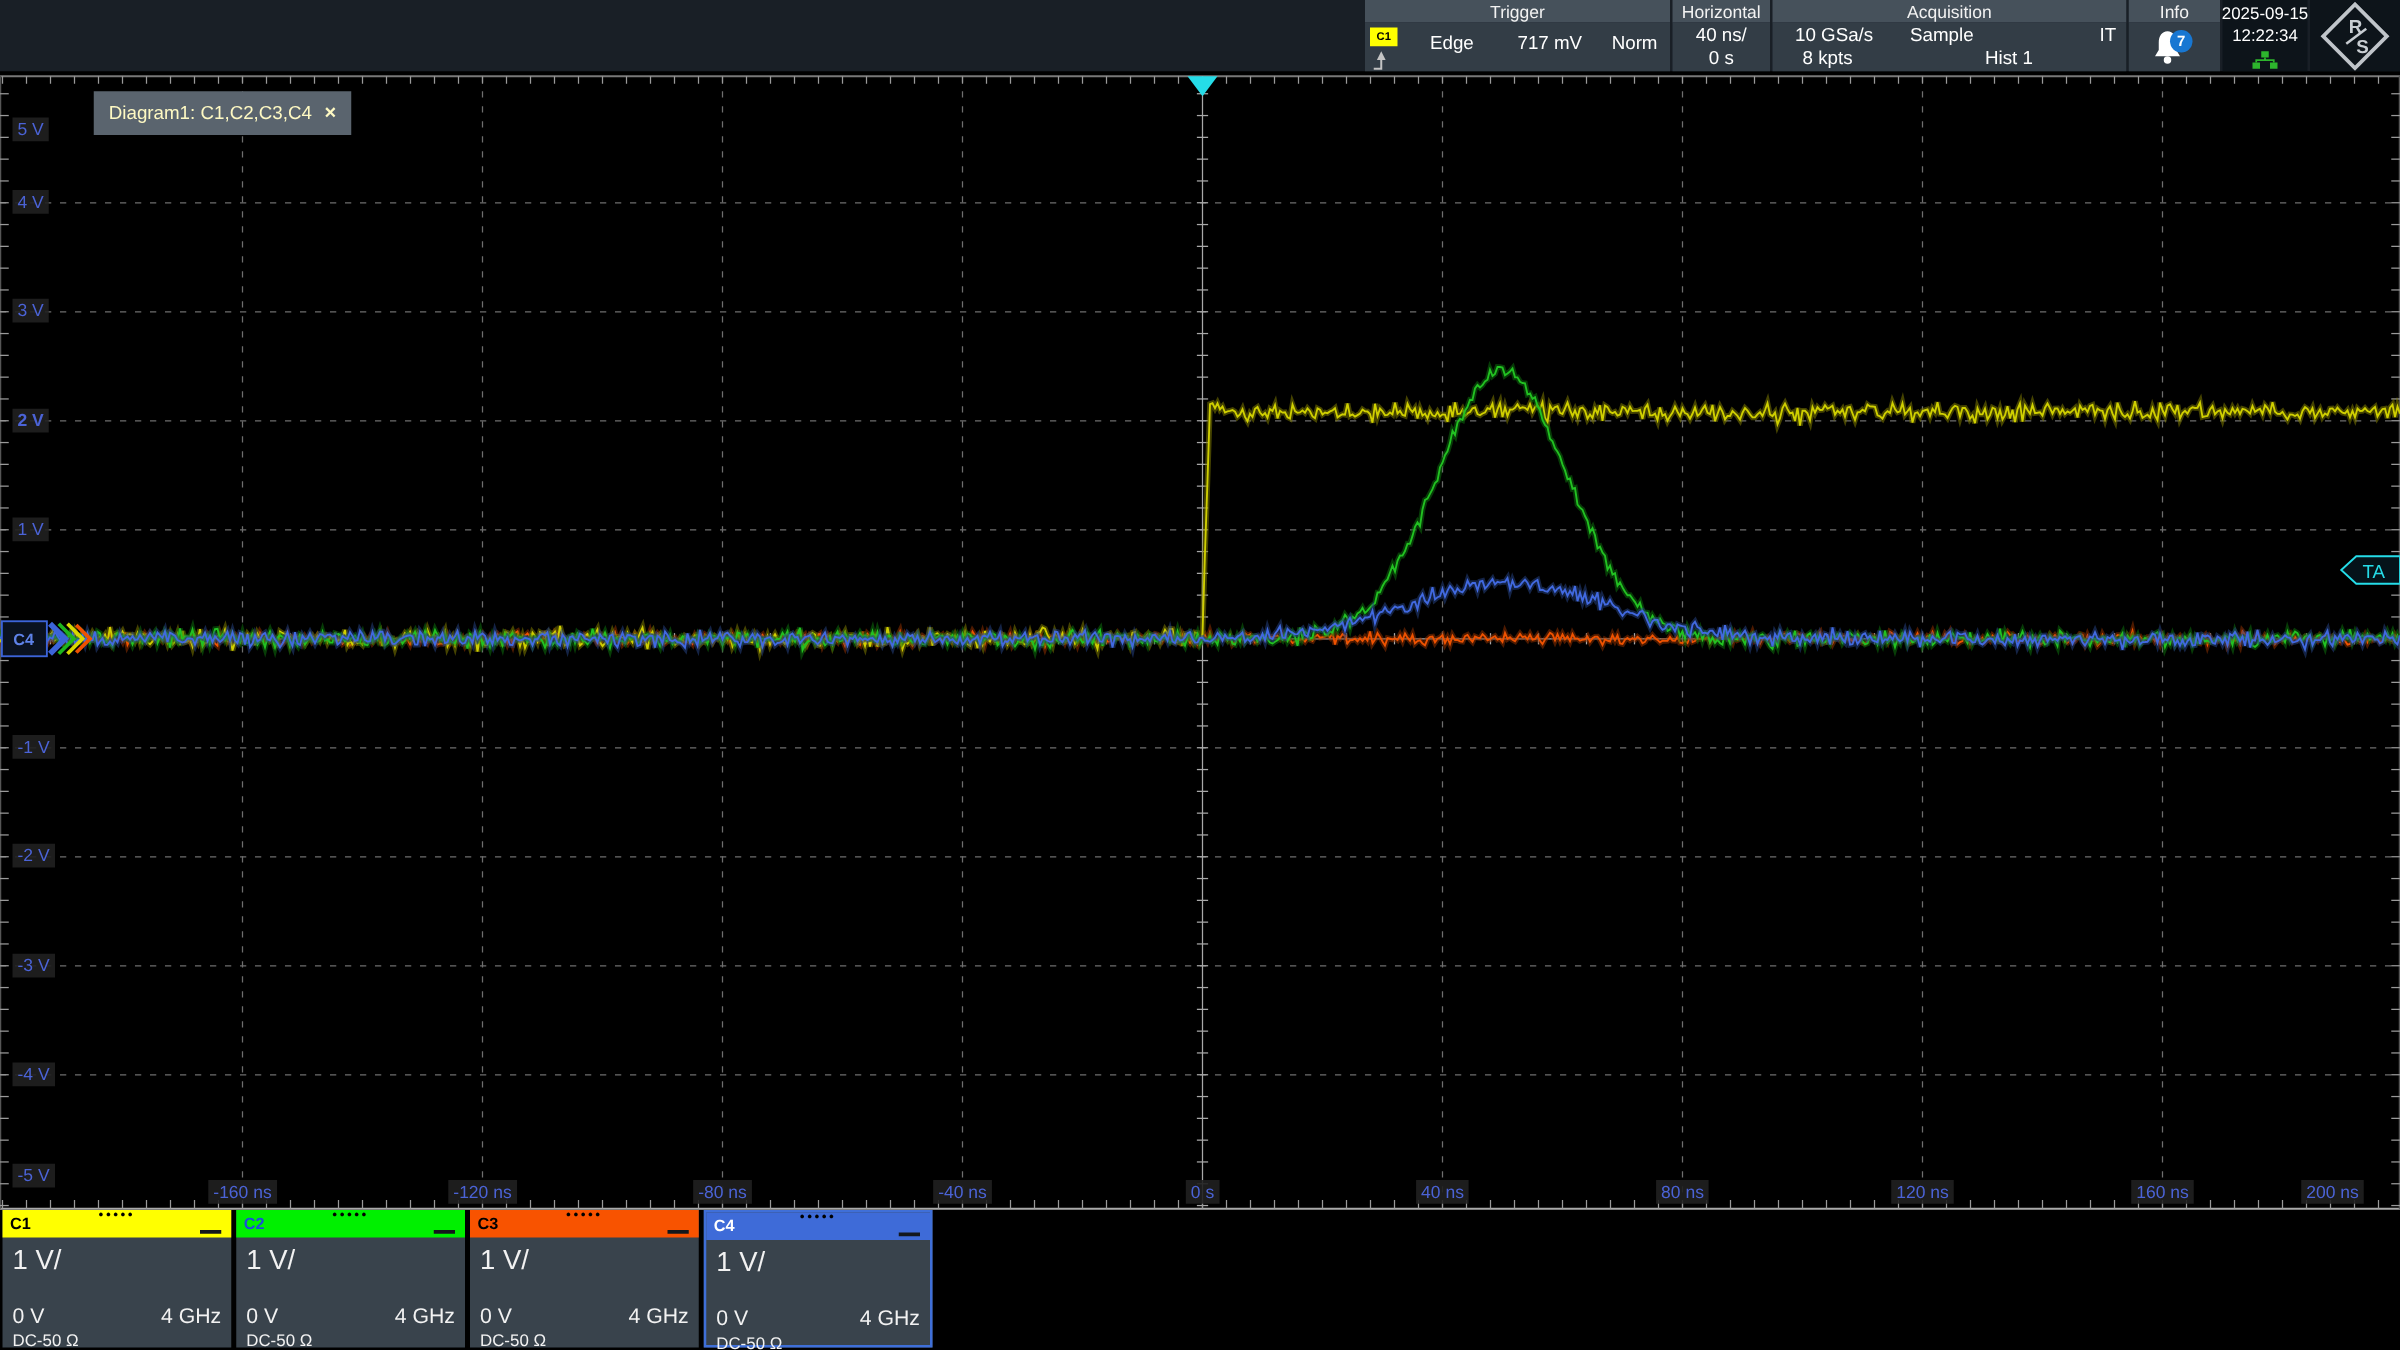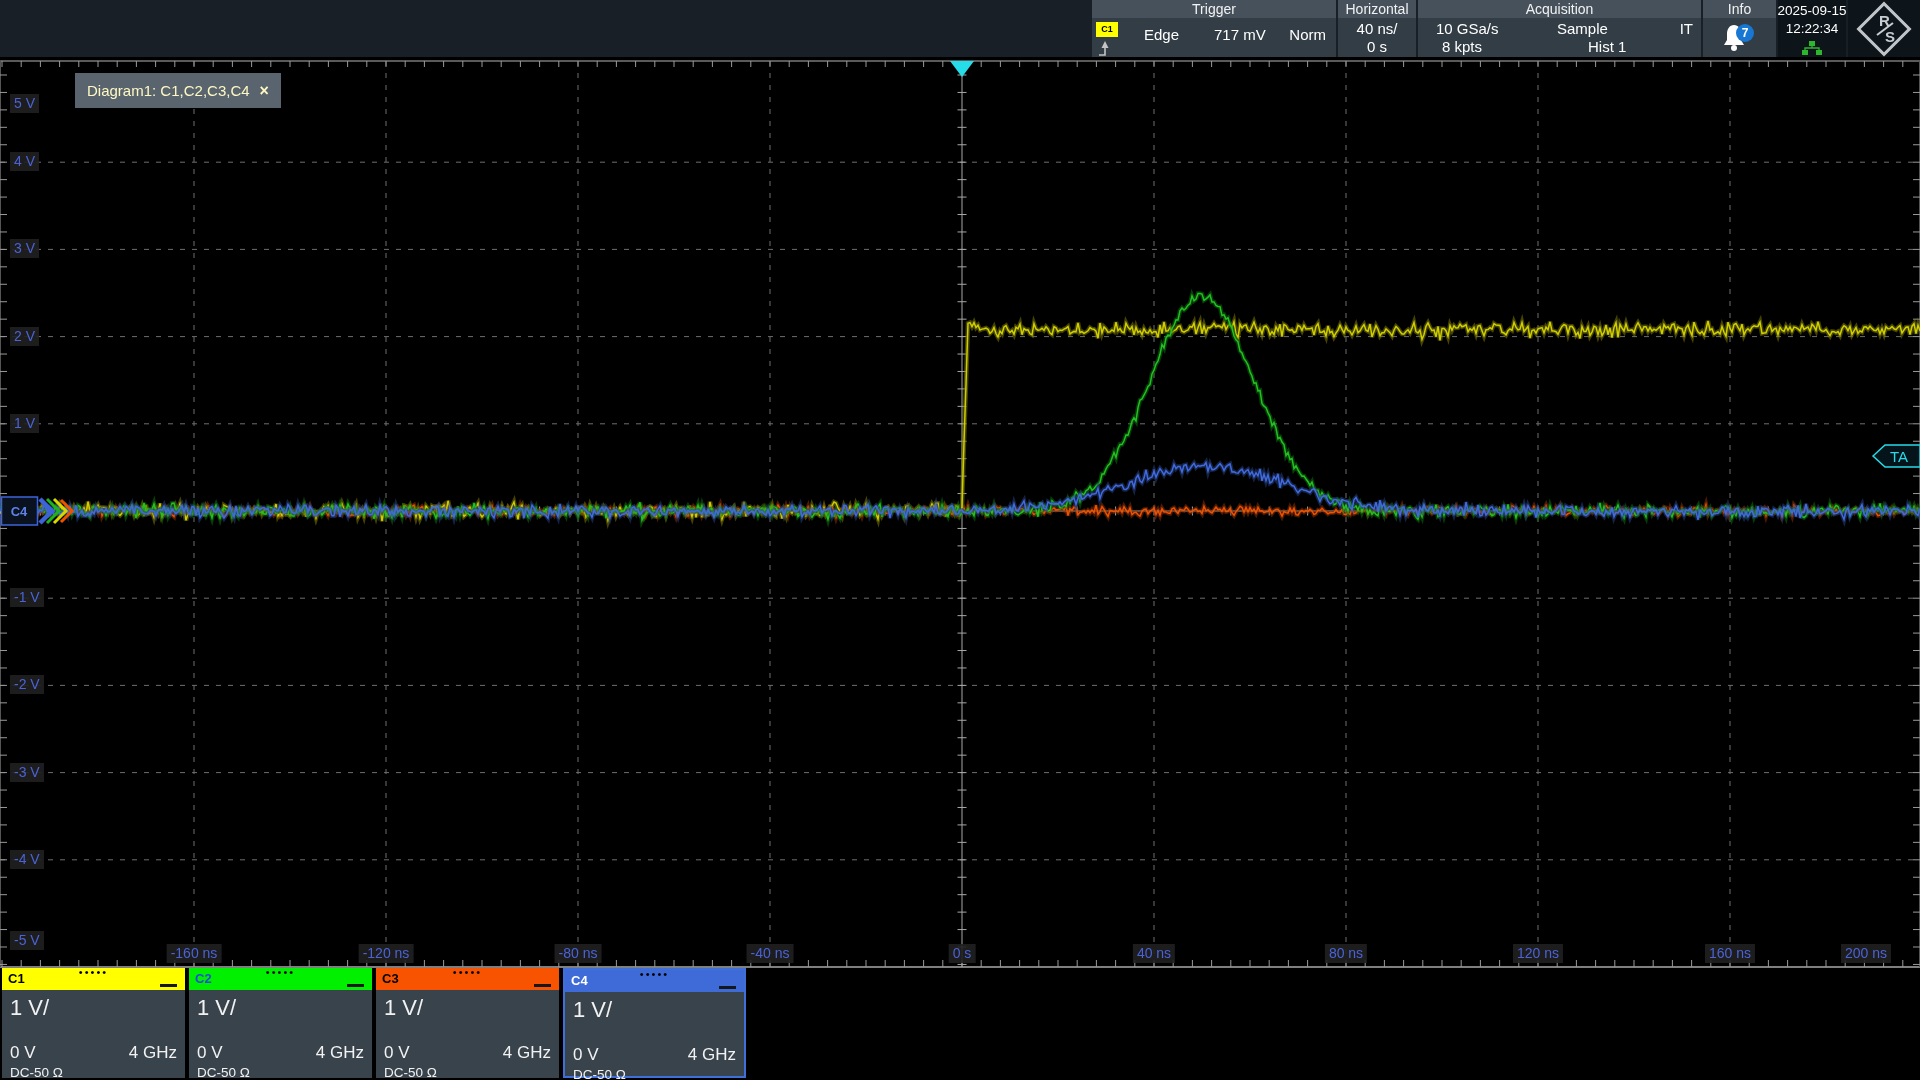--- a/index.html
+++ b/index.html
@@ -68,21 +68,21 @@
       <div class="sec-body">
         <span class="hv" style="left:50%;top:2px;transform:translateX(-50%);">40 ns/</span>
         <span class="hv" style="left:50%;top:20px;transform:translateX(-50%);">0 s</span>
       </div>
     </div>
 
     <div class="sec" style="left:1418px;width:283px;">
       <div class="sec-title">Acquisition</div>
       <div class="sec-body">
         <span class="hv" style="left:18px;top:2px;">10 GSa/s</span>
-        <span class="hv" style="left:110px;top:2px;margin-left:29px;">Sample</span>
+        <span class="hv" style="left:110px;top:2px;">Sample</span>
         <span class="hv" style="right:8px;top:2px;">IT</span>
         <span class="hv" style="left:24px;top:20px;">8 kpts</span>
         <span class="hv" style="left:170px;top:20px;">Hist 1</span>
       </div>
     </div>
 
     <div class="sec" style="left:1703px;width:73px;">
       <div class="sec-title">Info</div>
       <div class="sec-body">
         <svg class="hv" style="left:17px;top:3px;" width="40" height="34">
@@ -579,21 +579,21 @@
 
     <div id="diagram-tab">
       <span>Diagram1: C1,C2,C3,C4</span>
       <span class="close">×</span>
     </div>
 
     <div id="ylabels">
         <span class="ylab" style="left: 10px; top: 14px; margin-top: 20px;">5 V</span>
         <span class="ylab" style="left: 10px; top: 92.2px;">4 V</span>
         <span class="ylab" style="left: 10px; top: 179.4px;">3 V</span>
-        <span class="ylab" style="left: 10px; top: 266.6px;">2 V</span>
+        <span class="ylab" style="left: 10px; top: 266.6px; font-weight: bold;">2 V</span>
         <span class="ylab" style="left: 10px; top: 353.8px;">1 V</span>
         <span class="ylab" style="left: 10px; top: 528.2px;">-1 V</span>
         <span class="ylab" style="left: 10px; top: 615.4px;">-2 V</span>
         <span class="ylab" style="left: 10px; top: 702.6px;">-3 V</span>
         <span class="ylab" style="left: 10px; top: 789.8px;">-4 V</span>
         <span class="ylab" style="left: 10px; top: 871px;">-5 V</span>
       </div>
     <div id="xlabels">
         <span class="xlab" style="left: 194px; top: 884px; transform: translateX(-50%);">-160 ns</span>
         <span class="xlab" style="left: 386px; top: 884px; transform: translateX(-50%);">-120 ns</span>

